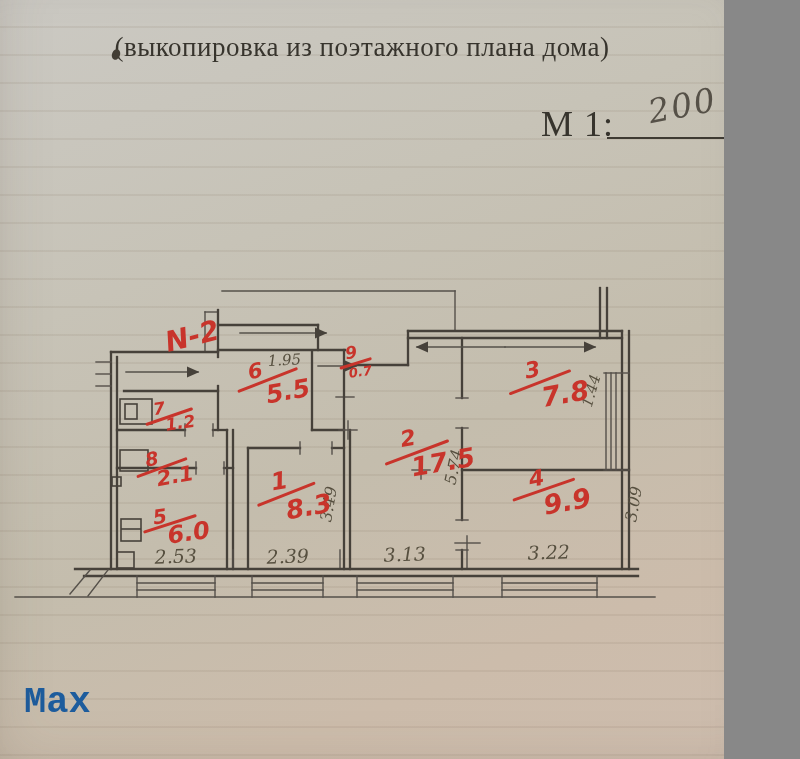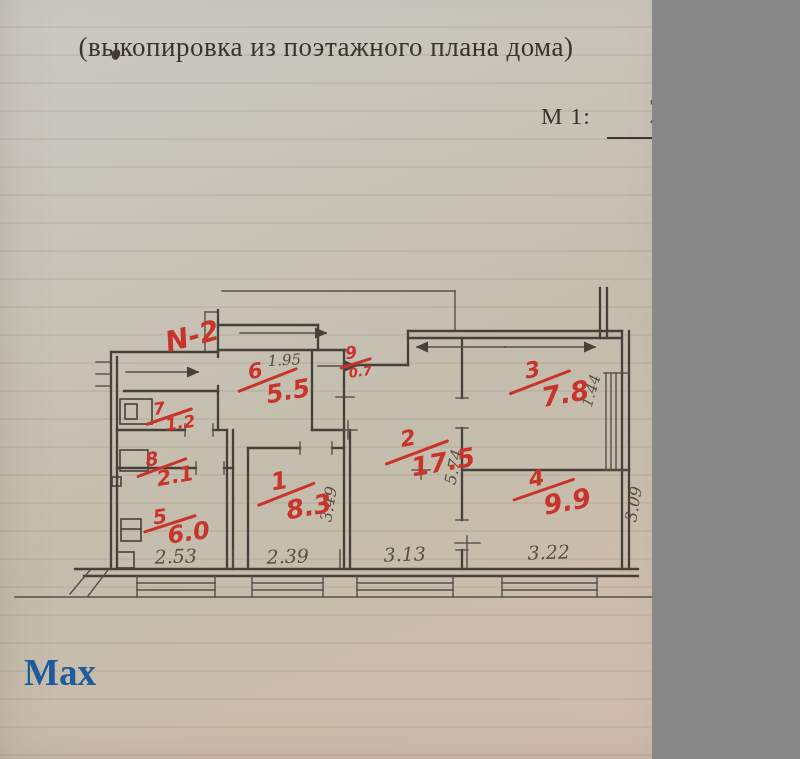--- a/index.html
+++ b/index.html
@@ -1,33 +1,33 @@
 <!DOCTYPE html>
 <html><head>
 <meta charset="utf-8">
 <style>
   html,body{margin:0;padding:0;background:#888;}
-  .page{position:relative;width:652px;height:759px;overflow:hidden;
+  .page{position:relative;width:724px;height:759px;overflow:hidden;
     background:linear-gradient(158deg,#cbc9c3 0%,#c7c3b7 32%,#c4bdad 58%,#ccbcab 82%,#cebdae 100%);
     font-family:"Liberation Serif",serif;}
   .ruling{position:absolute;inset:0;pointer-events:none;
     background:repeating-linear-gradient(180deg,rgba(0,0,0,0) 0px,rgba(0,0,0,0) 26px,rgba(118,100,80,0.10) 26px,rgba(118,100,80,0.10) 28px);}
   .shade{position:absolute;inset:0;pointer-events:none;
     box-shadow:inset 25px -20px 70px -50px rgba(95,75,60,.35), inset -10px 10px 60px -50px rgba(120,120,115,.25);}
   .title{position:absolute;top:32px;left:0;width:100%;text-align:center;
     font-size:27px;color:#37342d;letter-spacing:.5px;}
-  .scale-label{position:absolute;top:103px;left:541px;font-size:24px;color:#37342d;letter-spacing:1px;}
+  .scale-label{position:absolute;top:103px;left:541px;font-size:36px;color:#37342d;letter-spacing:1px;}
   .scale-line{position:absolute;top:137px;left:607px;width:166px;border-top:2px solid #3e3a32;}
   .scale-value{position:absolute;top:86px;left:648px;font-size:33px;font-style:italic;color:#565148;
     transform:rotate(-11deg);font-family:"DejaVu Serif",serif;letter-spacing:2px;}
   .corner-note{position:absolute;top:206px;left:752px;font-size:32px;font-style:italic;color:#5e574a;
     transform:rotate(-14deg);font-family:"DejaVu Serif",serif;letter-spacing:3px;white-space:nowrap;}
   .ink-dot{position:absolute;left:112px;top:49px;width:8px;height:11px;border-radius:50%;
     background:#423d34;transform:rotate(22deg);}
-  .watermark{position:absolute;left:24px;top:656px;font-family:Liberation Serif, serif;
+  .watermark{position:absolute;left:24px;top:685px;font-family:Liberation Mono, monospace;
     font-weight:bold;line-height:.94;font-size:37px;}
   .wm1{color:#1d5c9d;display:block;}
   .wm2{color:#d0175c;display:block;}
   svg.plan{position:absolute;left:0;top:0;}
   svg .w{stroke:#46413a;stroke-width:2.3;stroke-linecap:square;fill:none;}
   svg .t{stroke:#55504a;stroke-width:1.4;stroke-linecap:square;fill:none;}
   svg .fx{stroke:#46413a;stroke-width:1.6;fill:none;}
   svg text.red{fill:#c8342b;font-style:italic;font-weight:bold;font-family:"DejaVu Sans",sans-serif;}
   svg line.redl{stroke:#c8342b;stroke-width:3;stroke-linecap:round;}
   svg text.pdim{fill:#564f3f;font-style:italic;font-family:"DejaVu Serif",serif;}

